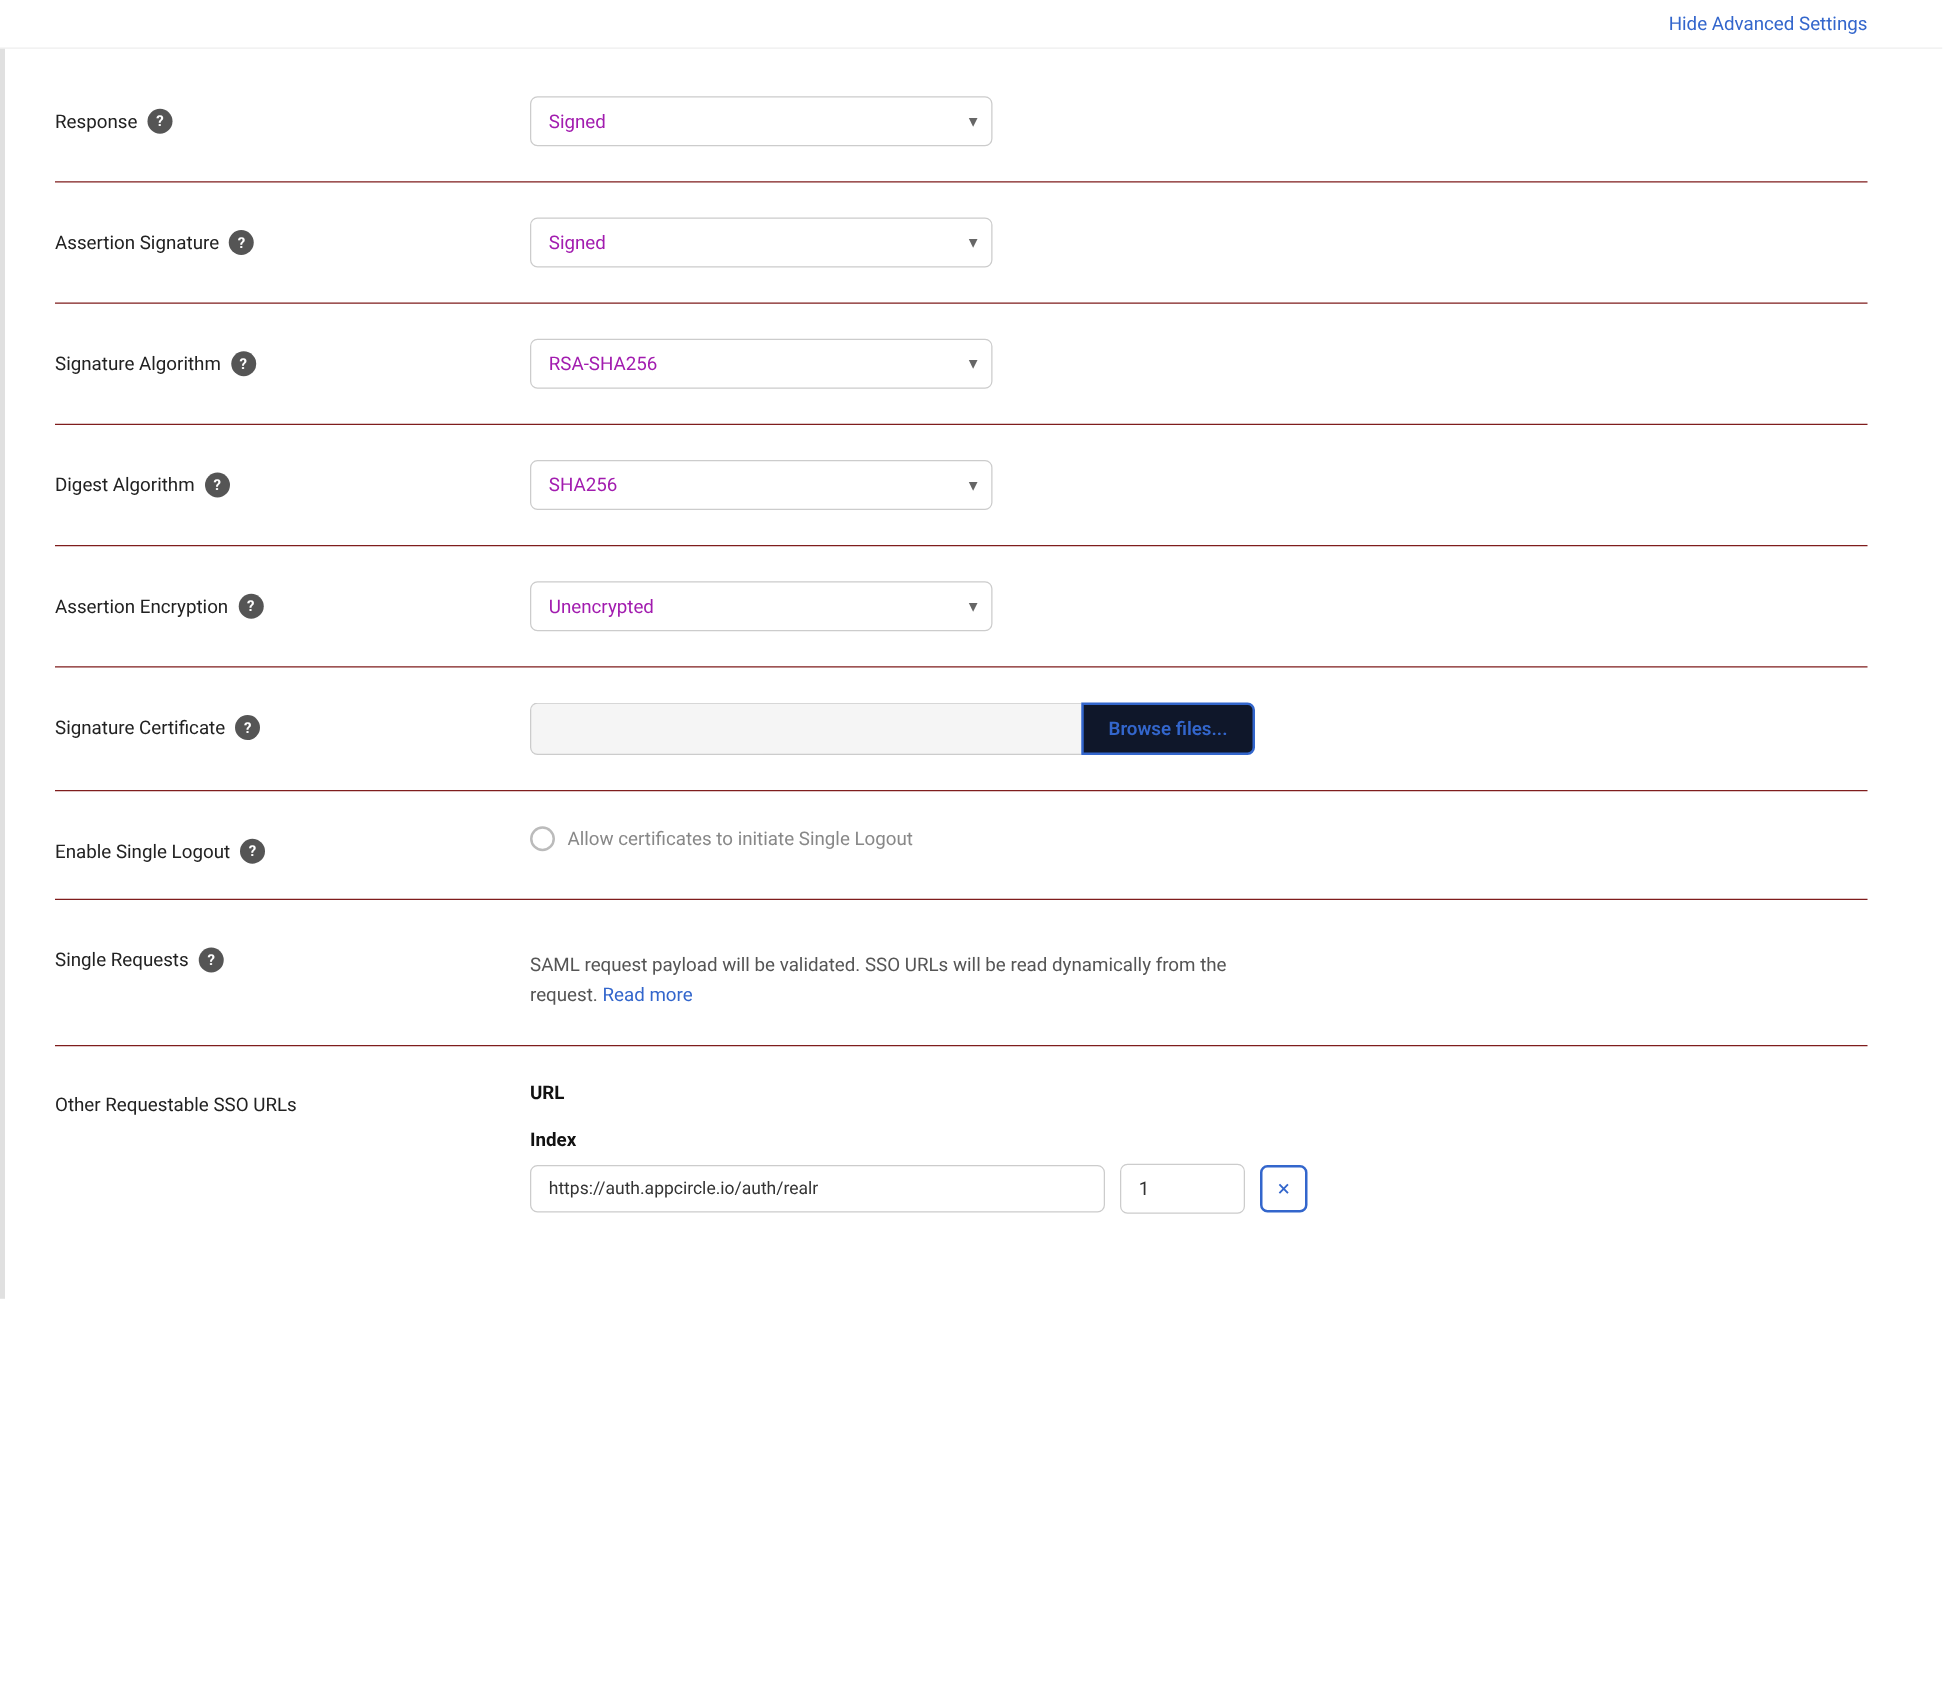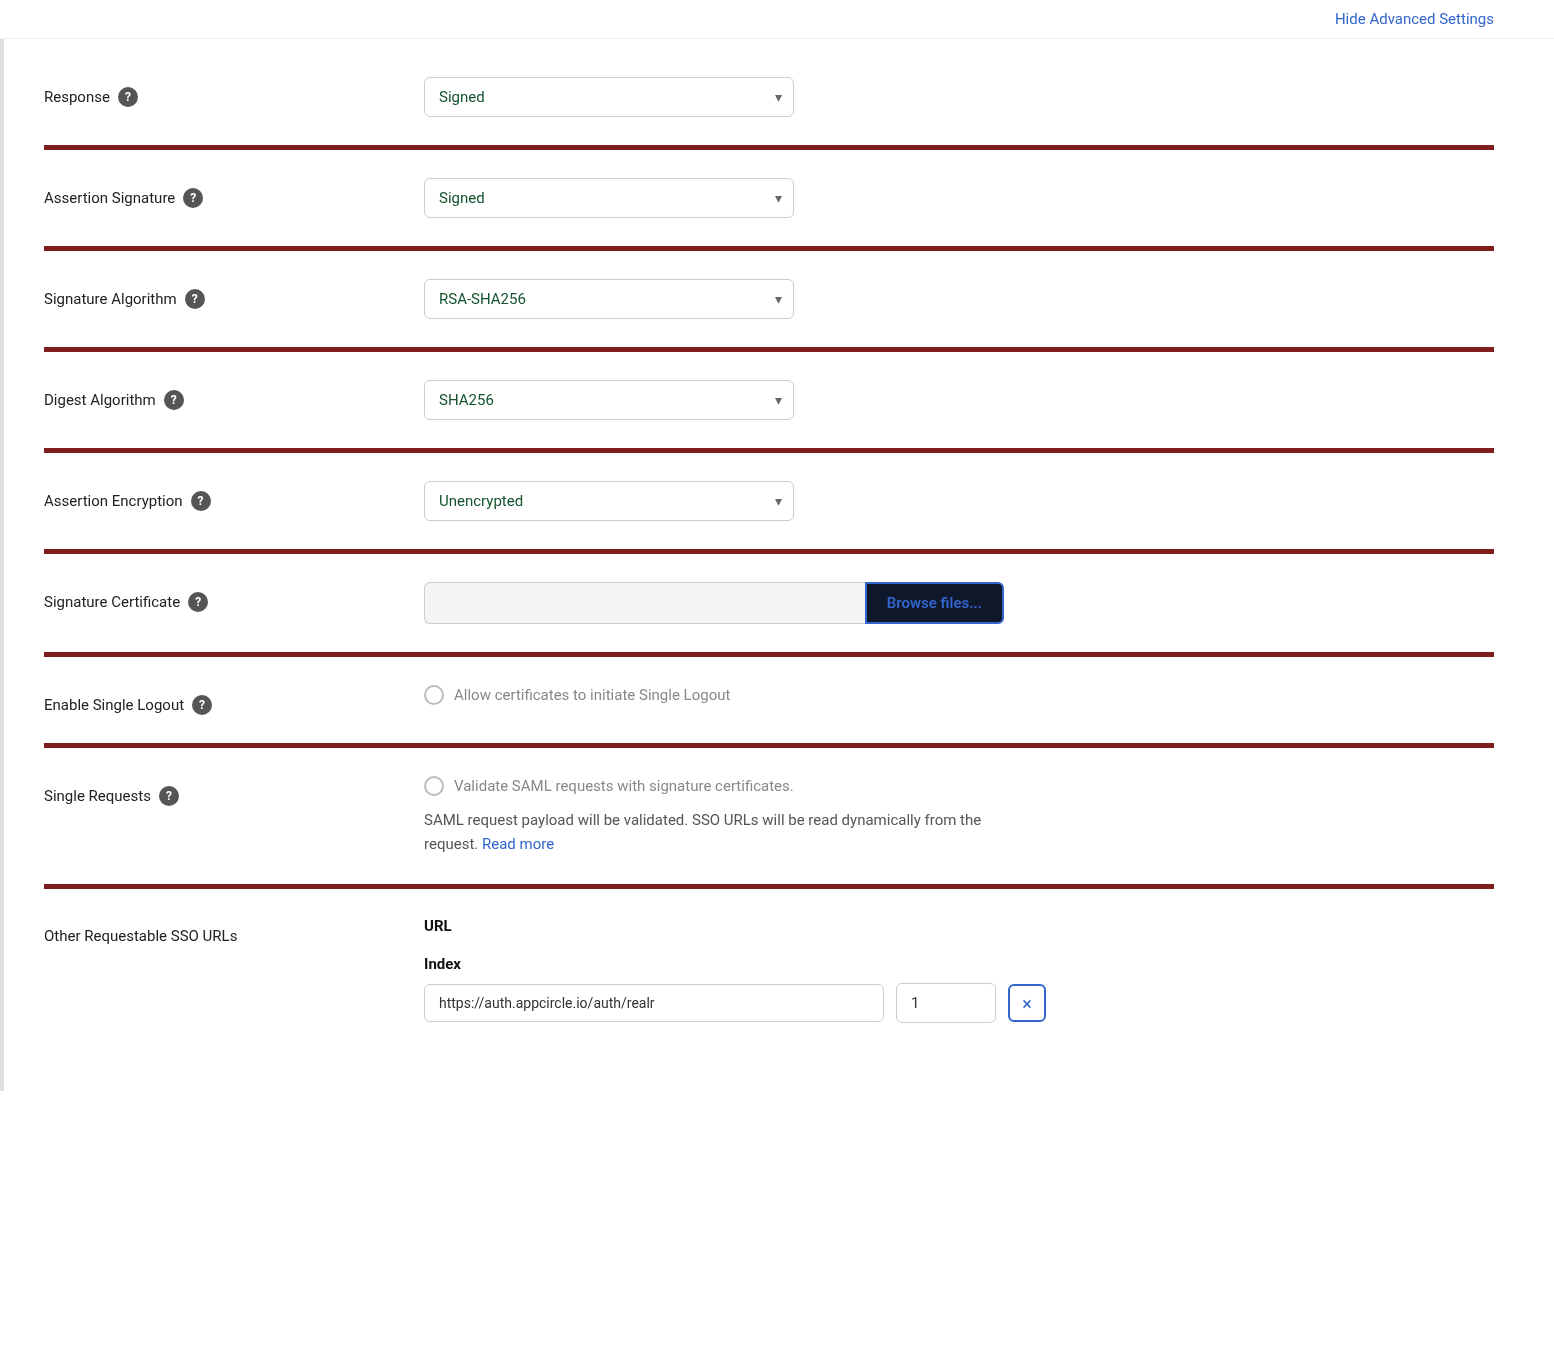--- a/index.html
+++ b/index.html
@@ -39,21 +39,21 @@
     }
 
     .settings-area {
       padding: 10px 60px 40px 60px;
     }
 
     .form-row {
       display: flex;
       align-items: flex-start;
       padding: 28px 0;
-      border-bottom: 5px solid #7f1d1d;
+      border-bottom: 1px solid #7f1d1d;
     }
 
     .form-row:last-child {
       border-bottom: none;
     }
 
     .field-label {
       width: 380px;
       min-width: 380px;
       display: flex;
@@ -88,21 +88,21 @@
       position: relative;
       width: 370px;
     }
 
     .select-wrapper select {
       width: 100%;
       padding: 10px 40px 10px 14px;
       border: 1.5px solid #ccc;
       border-radius: 6px;
       font-size: 15px;
-      color: #14532d;
+      color: #a21caf;
       background: #fff;
       appearance: none;
       -webkit-appearance: none;
       cursor: pointer;
       outline: none;
     }
 
     .select-arrow {
       position: absolute;
       right: 12px;
@@ -369,24 +369,20 @@
         </div>
       </div>
     </div>
 
     <div class="form-row">
       <div class="field-label">
         <span>Single Requests</span>
         <span class="help-icon">?</span>
       </div>
       <div class="field-control">
-        <div class="checkbox-row">
-          <span class="checkbox-circle"></span>
-          <span class="checkbox-label-text">Validate SAML requests with signature certificates.</span>
-        </div>
         <div class="description-text">
           <span>SAML request payload will be validated. SSO URLs will be read dynamically from the request.</span>
           <a class="read-more-link">Read more</a>
         </div>
       </div>
     </div>
 
     <div class="form-row">
       <div class="field-label">
         <span>Other Requestable SSO URLs</span>

